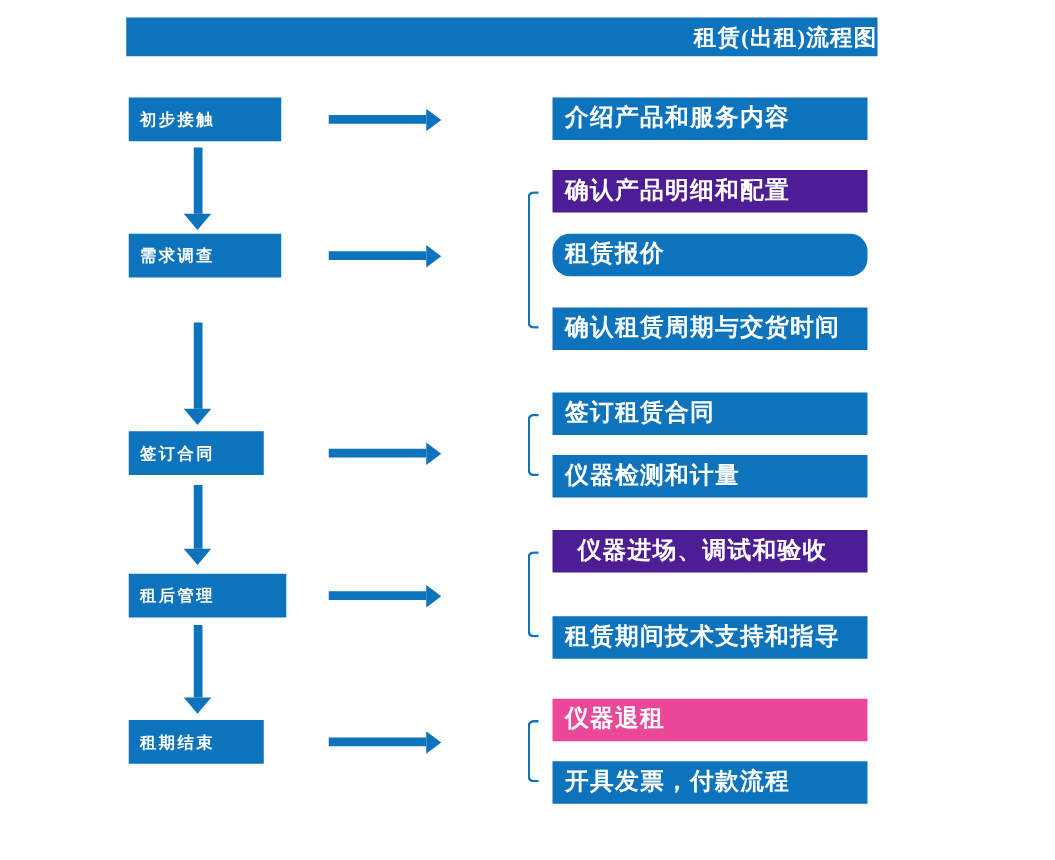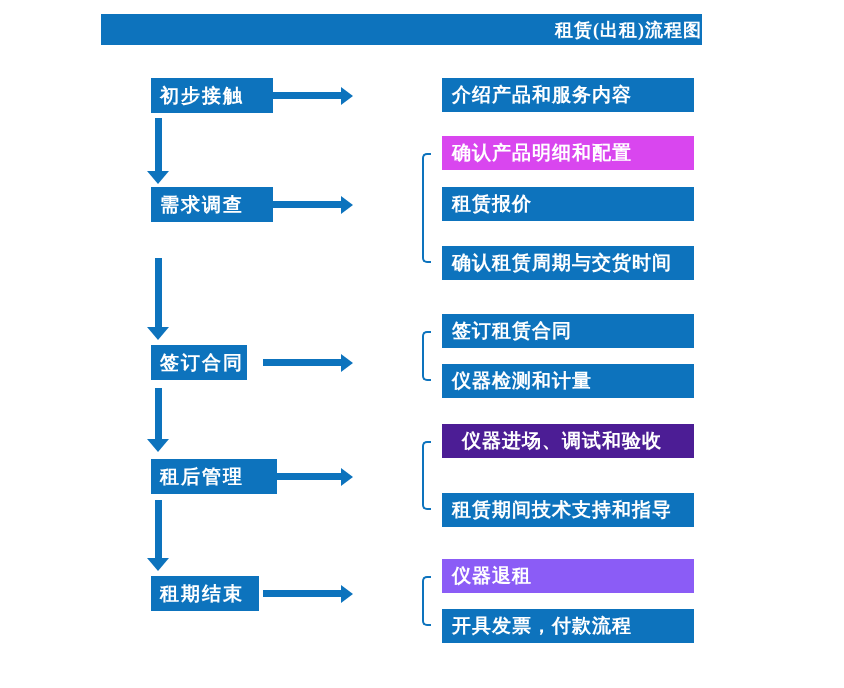--- a/index.html
+++ b/index.html
@@ -28,26 +28,25 @@
     font-weight: bold;
     font-size: 18px;
     letter-spacing: 1px;
   }
   .stepbox {
     position: absolute;
     height: 35px;
     line-height: 35px;
     color: #ffffff;
     font-weight: bold;
-    font-size: 19px;
+    font-size: 13px;
     padding-left: 9px;
     box-sizing: border-box;
     letter-spacing: 2px;
     white-space: nowrap;
-    margin-left: 48px;
   }
   .detailbox {
     position: absolute;
     left: 442px;
     width: 252px;
     height: 34px;
     line-height: 34px;
     color: #ffffff;
     font-weight: bold;
     font-size: 19px;
@@ -98,40 +97,40 @@
     <span>租赁(出租)流程图</span>
   </div>
   <div id="nodes">
       <div class="stepbox" style="left: 103px; top: 78px; width: 122px; background: rgb(13, 115, 189);">初步接触</div>
       <div class="harrow-stem" style="left: 263px; top: 92px; width: 78px; background: rgb(13, 115, 189);"></div>
       <div class="harrow-head" style="left: 341px; top: 87px; border-left: 12px solid rgb(13, 115, 189);"></div>
       <div class="detailbox" style="top: 78px; background: rgb(13, 115, 189);">介绍产品和服务内容</div>
       <div class="stepbox" style="left: 103px; top: 187px; width: 122px; background: rgb(13, 115, 189);">需求调查</div>
       <div class="harrow-stem" style="left: 263px; top: 201px; width: 78px; background: rgb(13, 115, 189);"></div>
       <div class="harrow-head" style="left: 341px; top: 196px; border-left: 12px solid rgb(13, 115, 189);"></div>
-      <div class="detailbox" style="top: 136px; background: #d946ef;">确认产品明细和配置</div>
-      <div class="detailbox" style="top: 187px; background: rgb(13, 115, 189);">租赁报价</div>
+      <div class="detailbox" style="top: 136px; background: #4c1d95;">确认产品明细和配置</div>
+      <div class="detailbox" style="top: 187px; background: rgb(13, 115, 189); border-radius: 14px;">租赁报价</div>
       <div class="detailbox" style="top: 246px; background: rgb(13, 115, 189);">确认租赁周期与交货时间</div>
       <div class="bracket" style="top: 153px; height: 110px; border-color: rgb(13, 115, 189);"></div>
-      <div class="stepbox" style="left: 103px; top: 345px; width: 96px; background: rgb(13, 115, 189);">签订合同</div>
+      <div class="stepbox" style="left: 103px; top: 345px; width: 108px; background: rgb(13, 115, 189);">签订合同</div>
       <div class="harrow-stem" style="left: 263px; top: 359px; width: 78px; background: rgb(13, 115, 189);"></div>
       <div class="harrow-head" style="left: 341px; top: 354px; border-left: 12px solid rgb(13, 115, 189);"></div>
       <div class="detailbox" style="top: 314px; background: rgb(13, 115, 189);">签订租赁合同</div>
       <div class="detailbox" style="top: 364px; background: rgb(13, 115, 189);">仪器检测和计量</div>
       <div class="bracket" style="top: 331px; height: 50px; border-color: rgb(13, 115, 189);"></div>
       <div class="stepbox" style="left: 103px; top: 459px; width: 126px; background: rgb(13, 115, 189);">租后管理</div>
       <div class="harrow-stem" style="left: 263px; top: 473px; width: 78px; background: rgb(13, 115, 189);"></div>
       <div class="harrow-head" style="left: 341px; top: 468px; border-left: 12px solid rgb(13, 115, 189);"></div>
       <div class="detailbox" style="top: 424px; background: #4c1d95; padding-left: 20px;">仪器进场、调试和验收</div>
       <div class="detailbox" style="top: 493px; background: rgb(13, 115, 189);">租赁期间技术支持和指导</div>
       <div class="bracket" style="top: 441px; height: 69px; border-color: rgb(13, 115, 189);"></div>
       <div class="stepbox" style="left: 103px; top: 576px; width: 108px; background: rgb(13, 115, 189);">租期结束</div>
       <div class="harrow-stem" style="left: 263px; top: 590px; width: 78px; background: rgb(13, 115, 189);"></div>
       <div class="harrow-head" style="left: 341px; top: 585px; border-left: 12px solid rgb(13, 115, 189);"></div>
-      <div class="detailbox" style="top: 559px; background: #8b5cf6;">仪器退租</div>
+      <div class="detailbox" style="top: 559px; background: #ec4899;">仪器退租</div>
       <div class="detailbox" style="top: 609px; background: rgb(13, 115, 189);">开具发票，付款流程</div>
       <div class="bracket" style="top: 576px; height: 50px; border-color: rgb(13, 115, 189);"></div>
       <div class="varrow-stem" style="left: 155px; top: 118px; height: 53px; background: rgb(13, 115, 189);"></div>
       <div class="varrow-head" style="left: 147px; top: 171px; border-top: 13px solid rgb(13, 115, 189);"></div>
       <div class="varrow-stem" style="left: 155px; top: 258px; height: 69px; background: rgb(13, 115, 189);"></div>
       <div class="varrow-head" style="left: 147px; top: 327px; border-top: 13px solid rgb(13, 115, 189);"></div>
       <div class="varrow-stem" style="left: 155px; top: 388px; height: 51px; background: rgb(13, 115, 189);"></div>
       <div class="varrow-head" style="left: 147px; top: 439px; border-top: 13px solid rgb(13, 115, 189);"></div>
       <div class="varrow-stem" style="left: 155px; top: 500px; height: 58px; background: rgb(13, 115, 189);"></div>
       <div class="varrow-head" style="left: 147px; top: 558px; border-top: 13px solid rgb(13, 115, 189);"></div>

